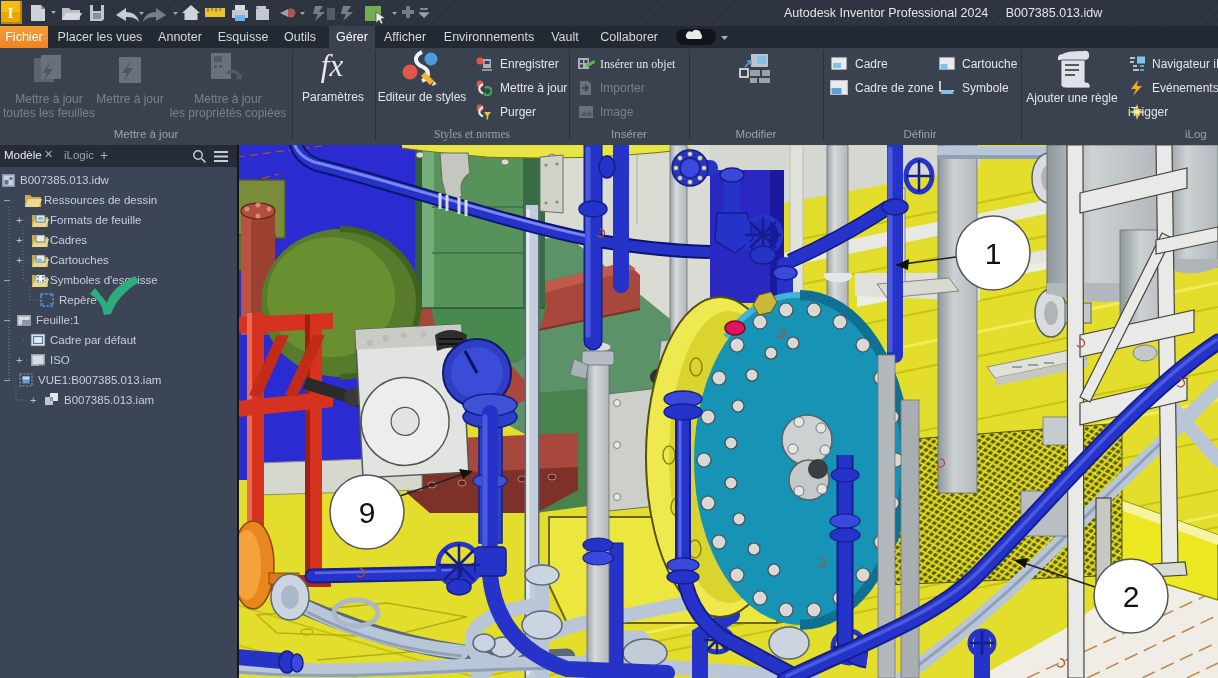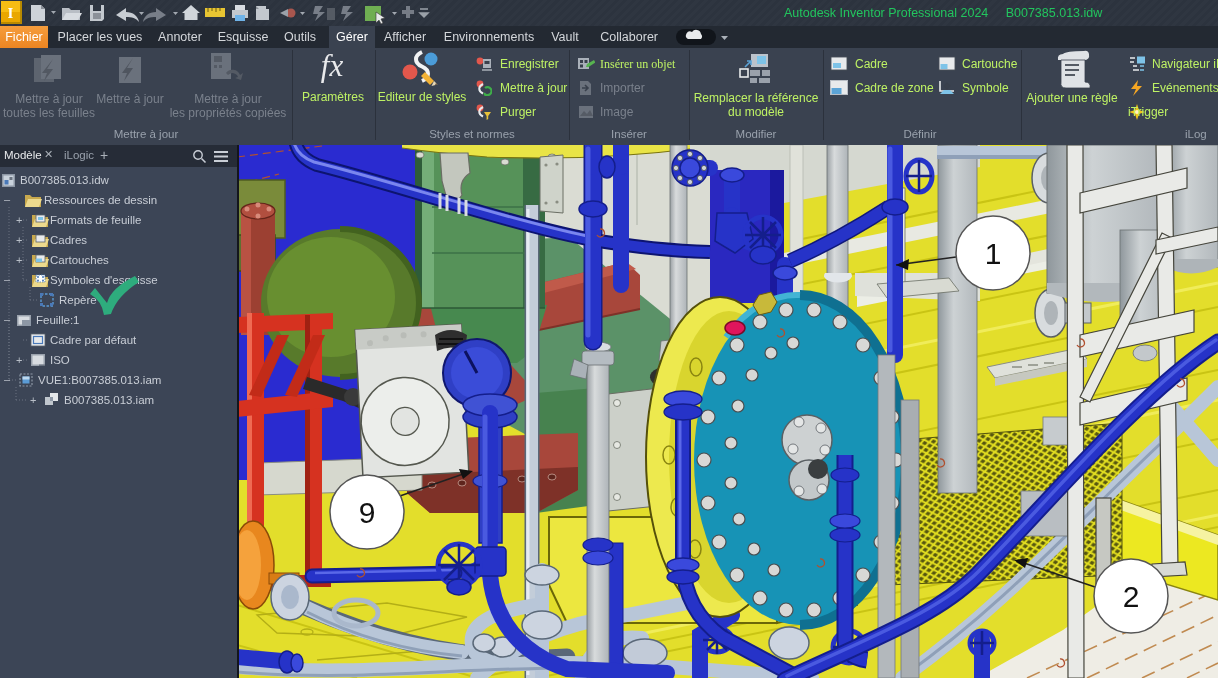--- a/index.html
+++ b/index.html
@@ -1,26 +1,26 @@
 <!DOCTYPE html>
 <html><head>
 <meta charset="utf-8">
 <style>
   html,body{margin:0;padding:0;width:1218px;height:678px;overflow:hidden;background:#2e3540;
     font-family:"Liberation Sans",sans-serif;}
   .abs{position:absolute;}
   #titlebar{position:absolute;left:0;top:0;width:1218px;height:26px;
     background:repeating-linear-gradient(135deg,#2f3641 0 3px,#2c333e 3px 6px);}
-  #titletext{position:absolute;top:6px;left:784px;color:#22c55e;font-size:12.5px;white-space:pre;}
+  #titletext{position:absolute;top:6px;left:784px;color:#e5e5e5;font-size:12.5px;white-space:pre;}
   #tabrow{position:absolute;left:0;top:26px;width:1218px;height:22px;background:#232932;}
   .tab{position:absolute;top:0;height:31px;line-height:22px;color:#d4d7db;font-size:12.5px;text-align:center;}
   #ribbon{position:absolute;left:0;top:48px;width:1218px;height:97px;background:#3a4250;border-bottom:0px;}
   .vsep{position:absolute;top:2px;height:90px;width:1px;background:#2b313c;}
   .glabel{position:absolute;top:79px;height:15px;line-height:15px;font-size:11.5px;color:#99a1ac;text-align:center;}
-  .btxt{color:#bef264;font-size:12px;position:absolute;white-space:nowrap;}
+  .btxt{color:#e5e5e5;font-size:12px;position:absolute;white-space:nowrap;}
   .dis{color:#7a818c;}
   #browser{position:absolute;left:0;top:145px;width:237px;height:533px;background:#3c4556;}
   #browtabs{position:absolute;left:0;top:0;width:237px;height:22px;background:#262c37;color:#cfd3d9;}
   #viewport{position:absolute;left:237px;top:145px;width:981px;height:533px;background:#e6e02a;}
 </style>
 </head>
 <body>
 <div id="titlebar">
 <svg width="440" height="26" viewBox="0 0 440 26" style="position:absolute;left:0;top:0;">
   <rect x="1" y="1" width="21" height="23" fill="#b98a00"></rect>
@@ -84,21 +84,21 @@
 </div>
 <div id="ribbon">
   <div class="vsep" style="left:292px"></div>
     <div class="vsep" style="left:375px"></div>
   <div class="vsep" style="left:569px"></div>
     <div class="vsep" style="left:689px"></div>
   <div class="vsep" style="left:823px"></div>
     <div class="vsep" style="left:1021px"></div>
   <div class="glabel" style="left:66px;width:160px;">Mettre à jour</div>
   <div class="glabel" style="left:258px;width:140px;margin-top:22px;">Paramètres <span style="font-size:8px;">▼</span></div>
-  <div class="glabel" style="left:392px;width:160px;">Styles et normes</div>
+  <div class="glabel" style="left:392px;width:160px;font-family:Liberation Serif, serif;">Styles et normes</div>
   <div class="glabel" style="left:569px;width:120px;">Insérer</div>
   <div class="glabel" style="left:696px;width:120px;">Modifier</div>
   <div class="glabel" style="left:860px;width:120px;">Définir</div>
   <div class="glabel" style="left:1185px;width:40px;text-align:left;">iLog</div>
 
   <svg class="abs" style="left:33px;top:7px" width="32" height="30" viewBox="0 0 32 30">
     <rect x="1" y="3" width="20" height="24" fill="#5d646f"></rect>
       <rect x="8" y="0" width="20" height="24" fill="#6a717c"></rect>
     <path d="M20 4 l-6 10 6 0 -9 12 3 -8 -5 0 z" fill="#525862"></path>
   </svg>
@@ -172,21 +172,20 @@
   <svg class="abs" style="left:737px;top:5px" width="38" height="32" viewBox="0 0 38 32">
     <rect x="14" y="1" width="17" height="13" fill="#bcc3cc"></rect>
       <rect x="20" y="3" width="9" height="8" fill="#7ec3e8"></rect>
     <rect x="3" y="16" width="8" height="8" fill="none" stroke="#e8eaec" stroke-width="1.6"></rect>
     <path d="M8 14 l6 -6 m0 4 l0 -4 -4 0" stroke="#5ba3d6" stroke-width="1.6" fill="none"></path>
     <rect x="13" y="17" width="10" height="6" fill="#9aa1ab"></rect>
       <rect x="25" y="17" width="8" height="6" fill="#9aa1ab"></rect>
     <rect x="13" y="25" width="7" height="5" fill="#9aa1ab"></rect>
       <rect x="22" y="25" width="11" height="5" fill="#9aa1ab"></rect>
   </svg>
-  <div class="btxt" style="left:690px;top:43px;width:132px;text-align:center;">Remplacer la référence<br>du modèle</div>
 
   <svg class="abs" style="left:830px;top:8px" width="18" height="15" viewBox="0 0 18 15">
       <rect x="0.8" y="0.8" width="16.4" height="13.4" fill="#e8eaec" stroke="#39404c" stroke-width="1.2"></rect>
       <rect x="3" y="7" width="8" height="5" fill="#7ec3e8"></rect>
     </svg>
   <svg class="abs" style="left:830px;top:32px" width="18" height="15" viewBox="0 0 18 15">
       <rect x="0.5" y="0.5" width="17" height="14" fill="#e8eaec"></rect>
       <rect x="1.5" y="8" width="10" height="6" fill="#5ba3d6"></rect>
       <rect x="0.5" y="0.5" width="17" height="14" fill="none" stroke="#b9bec5" stroke-width="1"></rect>
     </svg>

